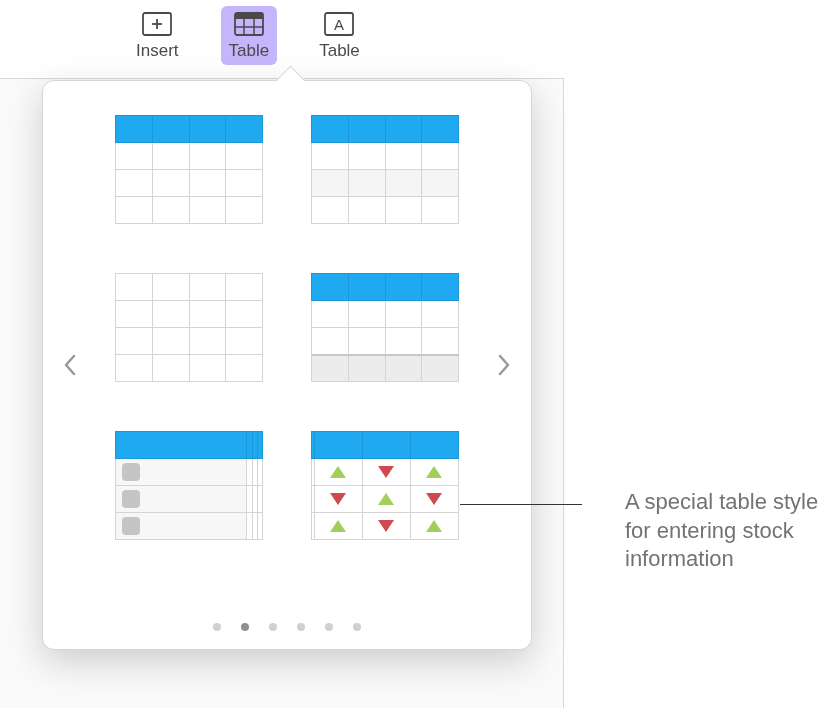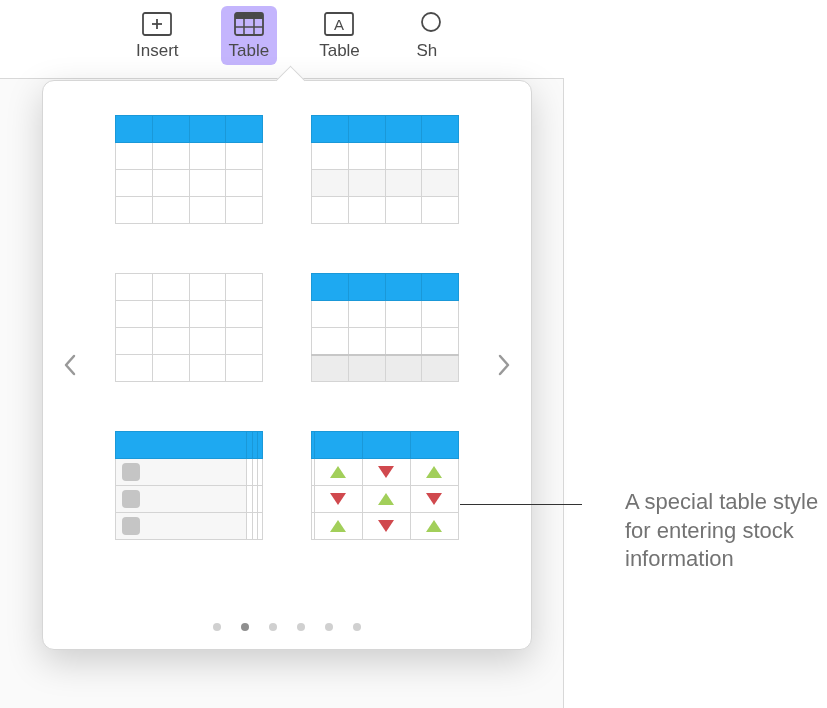--- a/index.html
+++ b/index.html
@@ -205,28 +205,20 @@
   </div>
   <div class="toolbar-item">
     <span class="toolbar-icon">
       <svg width="30" height="24" viewBox="0 0 30 24">
           <rect x="1" y="1" width="28" height="22" rx="2" fill="none" stroke="#4a4a4a" stroke-width="1.8"></rect>
           <text x="15" y="18" font-size="15" text-anchor="middle" fill="#4a4a4a" font-family="Arial">A</text>
         </svg>
     </span>
     <span class="toolbar-label">Table</span>
   </div>
-  <div class="toolbar-item">
-    <span class="toolbar-icon">
-      <svg width="28" height="26" viewBox="0 0 28 26">
-          <circle cx="18" cy="11" r="9" fill="none" stroke="#4a4a4a" stroke-width="1.8"></circle>
-        </svg>
-    </span>
-    <span class="toolbar-label">Sh</span>
-  </div>
 </div>
 
 <div class="popover">
 
   <div class="nav-arrow nav-left">
     <svg width="14" height="24" viewBox="0 0 14 24">
         <polyline points="11,3 3,12 11,21" fill="none" stroke="#999" stroke-width="2.5" stroke-linecap="round" stroke-linejoin="round"></polyline>
       </svg>
   </div>
   <div class="nav-arrow nav-right">

